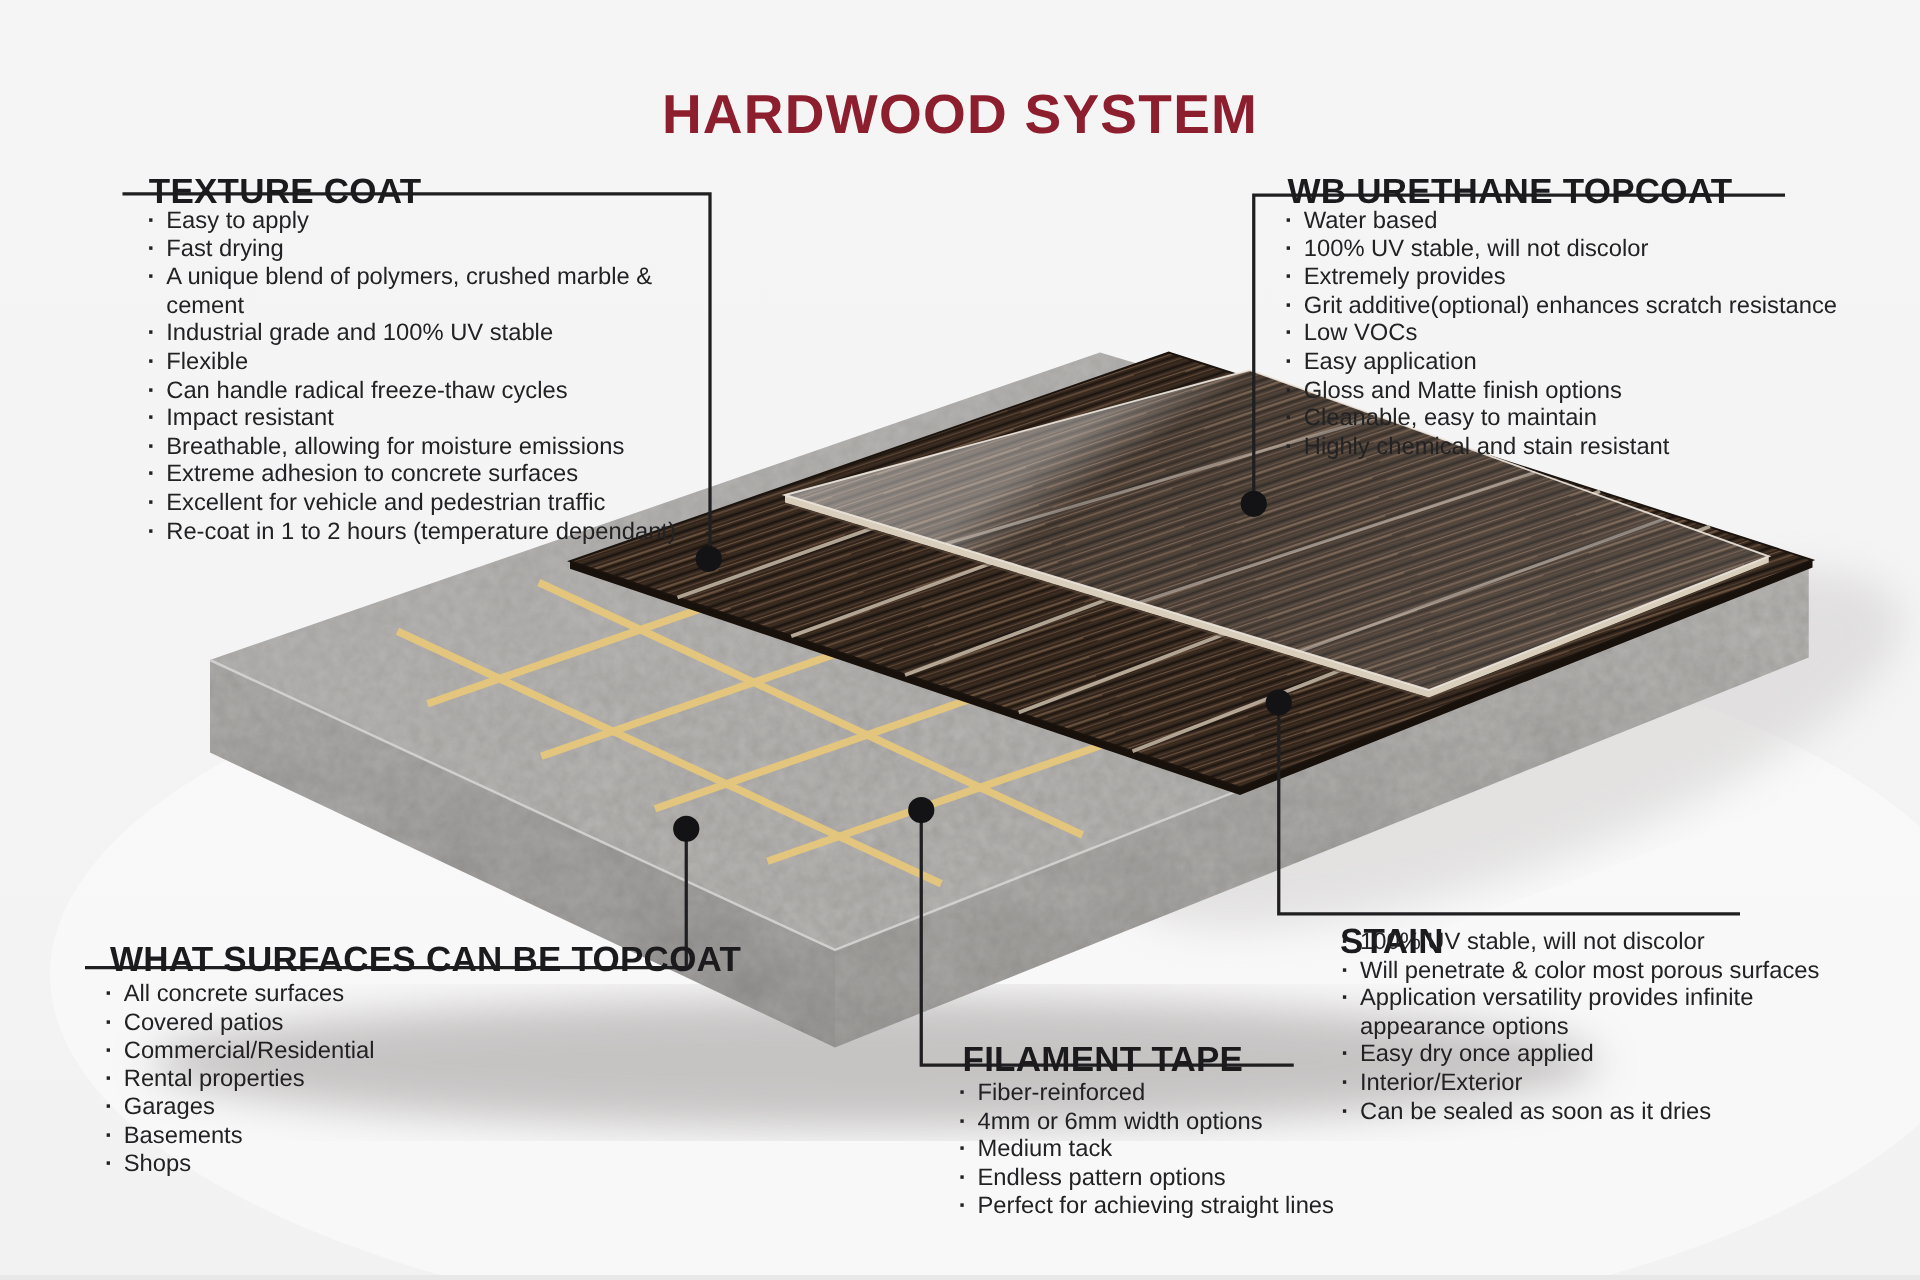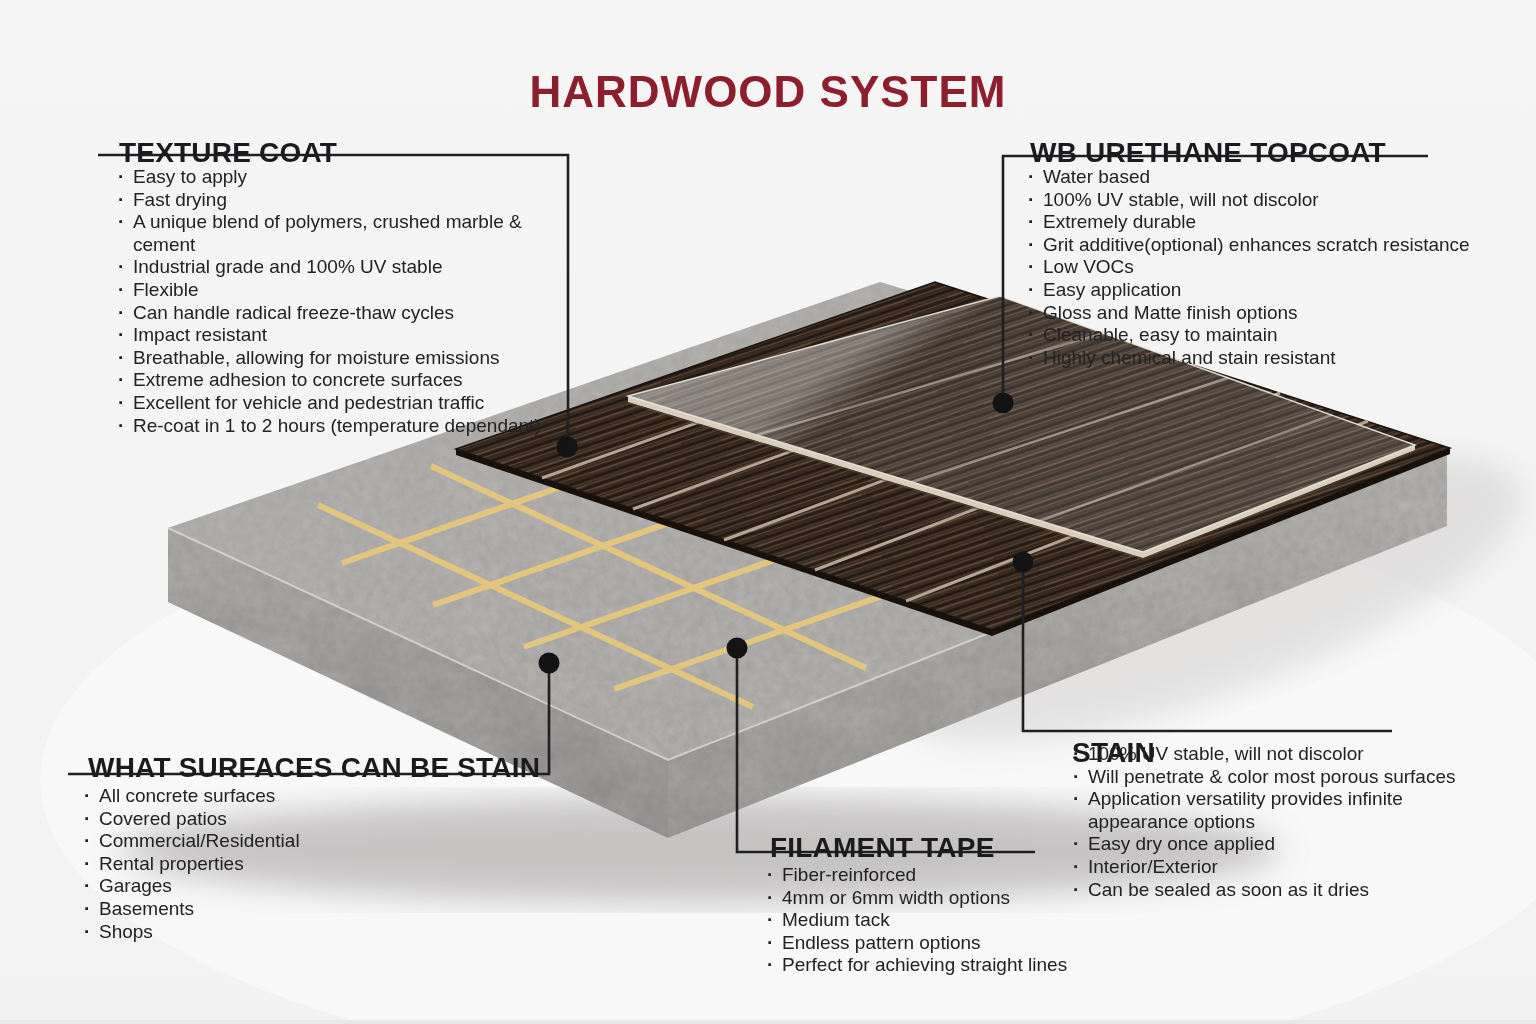--- a/index.html
+++ b/index.html
@@ -168,21 +168,21 @@
       <li>Breathable, allowing for moisture emissions</li>
       <li>Extreme adhesion to concrete surfaces</li>
       <li>Excellent for vehicle and pedestrian traffic</li>
       <li>Re-coat in 1 to 2 hours (temperature dependant)</li>
     </ul>
 
   <h2 class="callout-heading" style="left:1030px;top:114px;">WB URETHANE TOPCOAT</h2>
   <ul class="bullet-list w480" style="left:1028px;top:166px;">
       <li>Water based</li>
       <li>100% UV stable, will not discolor</li>
-      <li>Extremely durable</li>
+      <li>Extremely provides</li>
       <li>Grit additive(optional) enhances scratch resistance</li>
       <li>Low VOCs</li>
       <li>Easy application</li>
       <li>Gloss and Matte finish options</li>
       <li>Cleanable, easy to maintain</li>
       <li>Highly chemical and stain resistant</li>
     </ul>
 
   <h2 class="callout-heading" style="left:1072px;top:714px;">STAIN</h2>
   <ul class="bullet-list w432" style="left:1073px;top:743px;">
@@ -196,21 +196,21 @@
 
   <h2 class="callout-heading" style="left:770px;top:809px;">FILAMENT TAPE</h2>
   <ul class="bullet-list w330" style="left:767px;top:864px;">
       <li>Fiber-reinforced</li>
       <li>4mm or 6mm width options</li>
       <li>Medium tack</li>
       <li>Endless pattern options</li>
       <li>Perfect for achieving straight lines</li>
     </ul>
 
-  <h2 class="callout-heading" style="left:88px;top:729px;">WHAT SURFACES CAN BE STAIN</h2>
+  <h2 class="callout-heading" style="left:88px;top:729px;">WHAT SURFACES CAN BE TOPCOAT</h2>
   <ul class="bullet-list w460" style="left:84px;top:785px;">
       <li>All concrete surfaces</li>
       <li>Covered patios</li>
       <li>Commercial/Residential</li>
       <li>Rental properties</li>
       <li>Garages</li>
       <li>Basements</li>
       <li>Shops</li>
     </ul>
 

